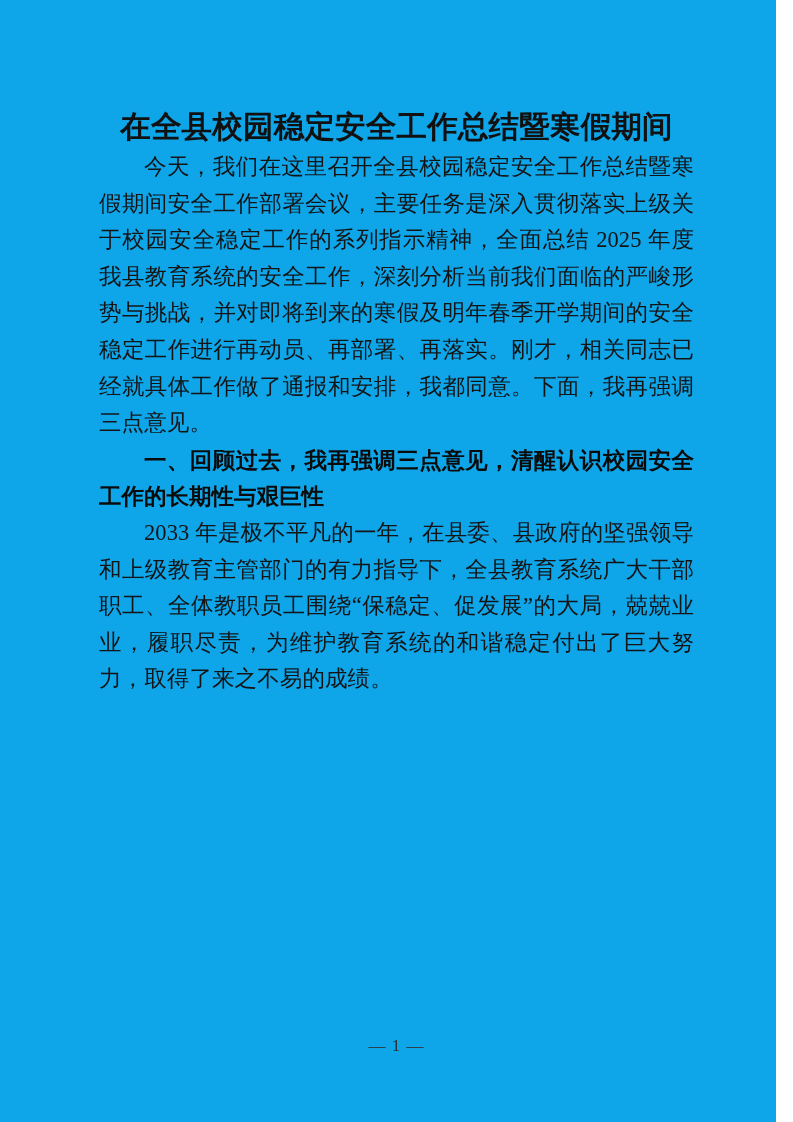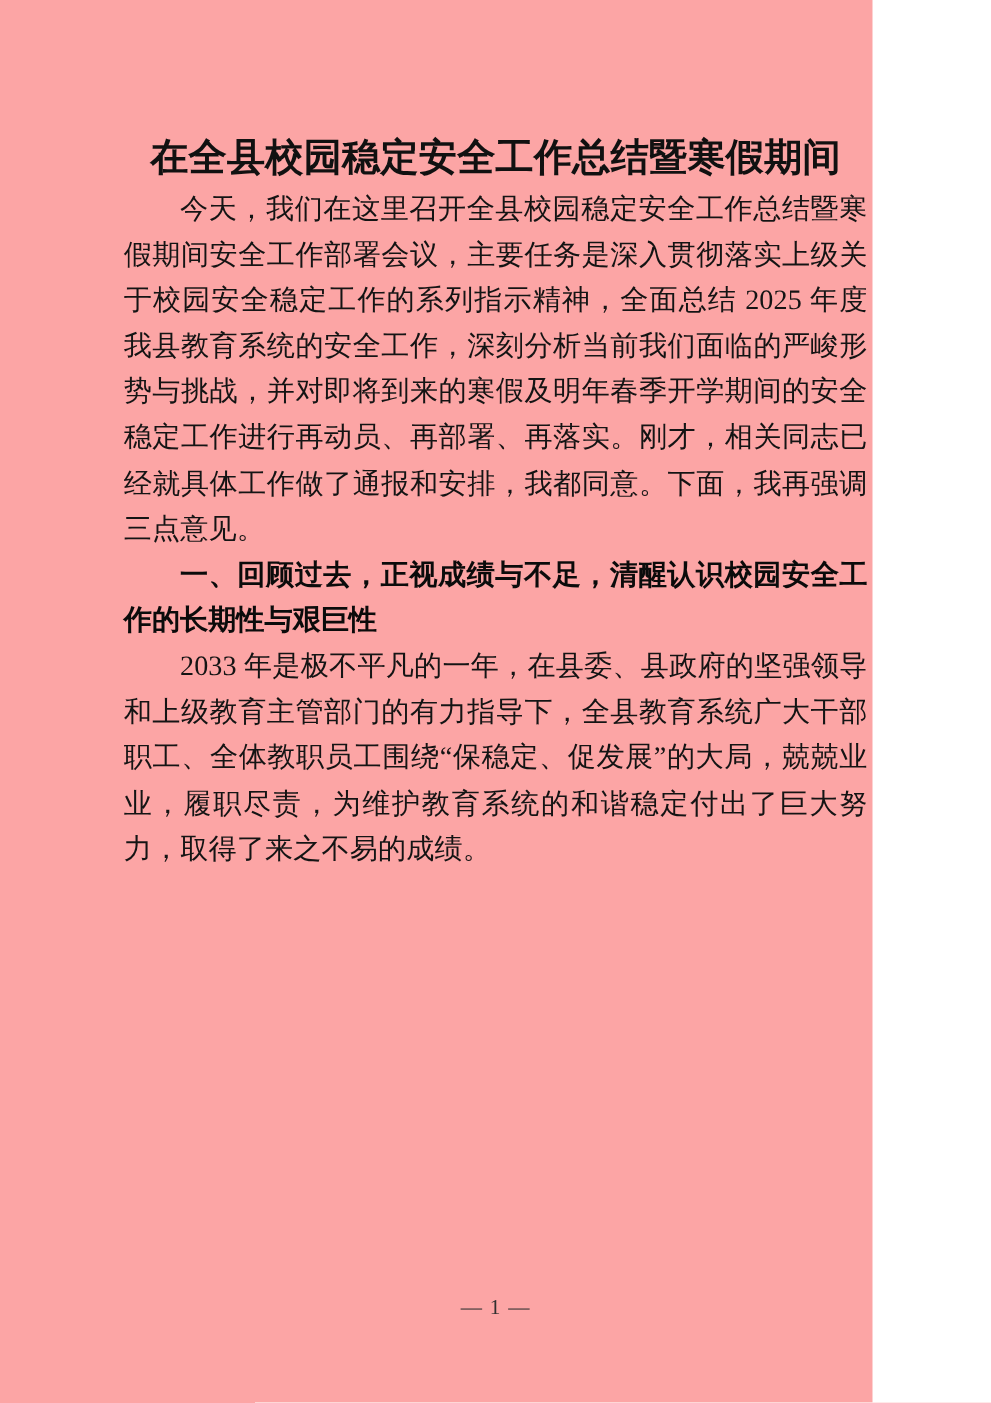--- a/index.html
+++ b/index.html
@@ -6,23 +6,23 @@
     margin: 0;
     padding: 0;
     background: #ffffff;
   }
   body {
     font-family: "Liberation Serif", "DejaVu Serif", serif;
     color: #0d0d0d;
   }
   .page {
     position: relative;
-    width: 698px;
+    width: 776px;
     height: 1122px;
-    background: #fca5a5;
+    background: #0ea5e9;
     box-sizing: border-box;
     overflow: hidden;
   }
   .content {
     position: absolute;
     left: 99px;
     top: 0;
     width: 595px;
   }
   .doc-title {
@@ -97,21 +97,21 @@
 <div class="page">
   <div class="content">
 
     <h1 class="doc-title">
       <span class="tline">在全县校园稳定安全工作总结暨寒假期间</span>
     </h1>
 
 
     <p class="body-para">今天，我们在这里召开全县校园稳定安全工作总结暨寒假期间安全工作部署会议，主要任务是深入贯彻落实上级关于校园安全稳定工作的系列指示精神，全面总结 2025 年度我县教育系统的安全工作，深刻分析当前我们面临的严峻形势与挑战，并对即将到来的寒假及明年春季开学期间的安全稳定工作进行再动员、再部署、再落实。刚才，相关同志已经就具体工作做了通报和安排，我都同意。下面，我再强调三点意见。</p>
 
-    <h2 class="section-head">一、回顾过去，正视成绩与不足，清醒认识校园安全工作的长期性与艰巨性</h2>
+    <h2 class="section-head">一、回顾过去，我再强调三点意见，清醒认识校园安全工作的长期性与艰巨性</h2>
 
     <p class="body-para">
       <span>2033 年是极不平凡的一年，在县委、县政府的坚强领导和上级教育主管部门的有力指导下，全县教育系统广大干部职工、全体教职员工围绕“保稳定、促发展”的大局，兢兢业业，履职尽责，为维护教育系统的和谐稳定付出了巨大努力，取得了来之不易的成绩。</span>
     </p>
 
 
   </div>
 
   <div class="footer">
     <span>— 1 —</span>

